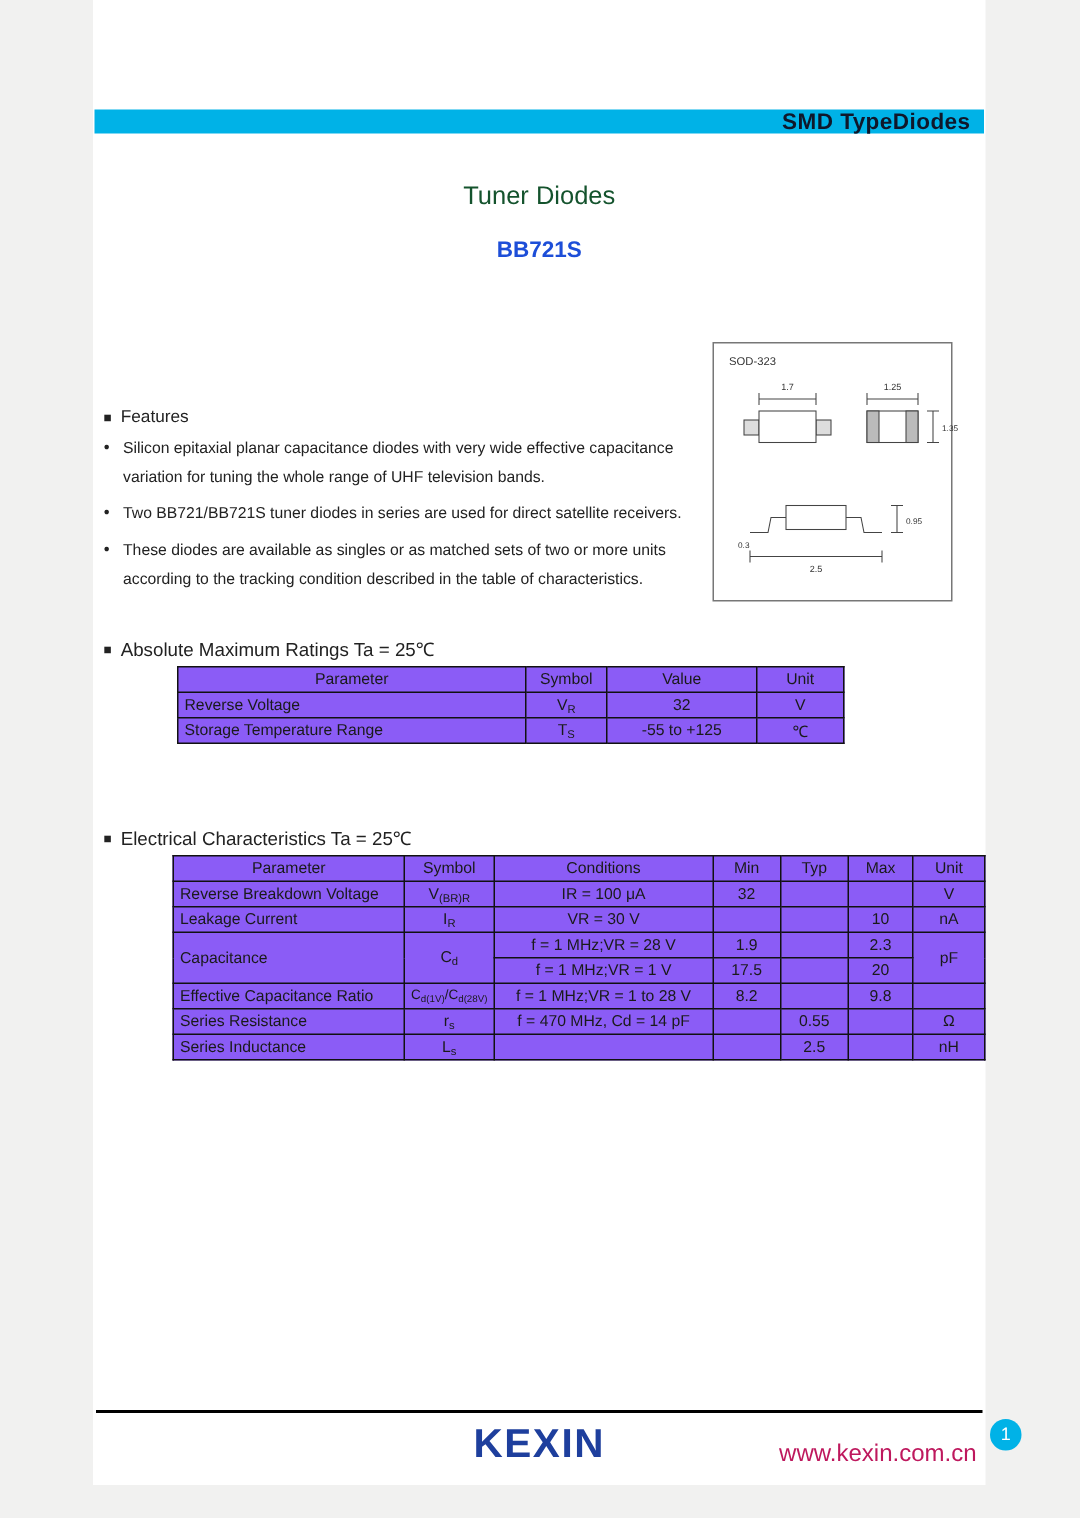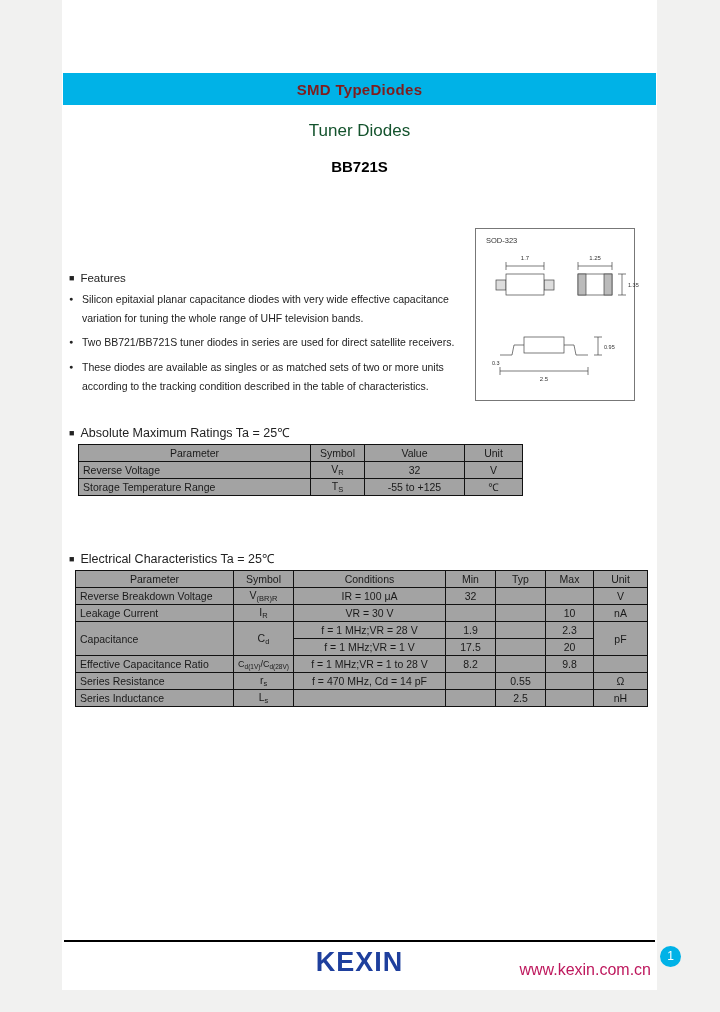--- a/index.html
+++ b/index.html
@@ -9,45 +9,45 @@
     font-family: "Liberation Sans", sans-serif;
     position: relative;
     color: #1a1a1a;
   }
   .page {
     position: absolute; left: 62px; top: 0;
     width: 595px; height: 990px;
     background: #ffffff;
   }
   .topbar {
-    position: absolute; left: 1px; right: 1px; top: 73px; height: 32px;
-    background: #00b2e7; color: #7f1d1d;
-    display: flex; align-items: center; justify-content: center;
+    position: absolute; left: 1px; right: 1px; top: 73px; height: 16px;
+    background: #00b2e7; color: #0f172a;
+    display: flex; align-items: center; justify-content: flex-end;
     padding: 0 9px; font-size: 15px; font-weight: bold; letter-spacing: .3px;
   }
   .doc-title { position: absolute; left: 0; right: 0; top: 121px; text-align: center; font-size: 17px; font-weight: normal; color: #14532d; }
-  .part-no  { position: absolute; left: 0; right: 0; top: 158px; text-align: center; font-size: 15px; font-weight: bold; color: #000000; }
+  .part-no  { position: absolute; left: 0; right: 0; top: 158px; text-align: center; font-size: 15px; font-weight: bold; color: #1d4ed8; }
 
   .pkgbox {
     position: absolute; left: 413px; top: 228px; width: 160px; height: 173px;
     border: 1px solid #777; background: #fff;
   }
   .pkgbox svg text { fill: #333; }
 
   .features { position: absolute; left: 7px; top: 272px; width: 408px; font-size: 10.5px; color: #222; }
   .sec-head { display: flex; align-items: center; gap: 6px; font-size: 11.5px; color: #222; }
   .sec-head .sq { font-size: 9px; }
   .feat-item { display: flex; margin-top: 6px; line-height: 1.78; }
   .feat-dot { width: 13px; font-size: 7px; padding-top: 3px; flex: none; }
   .feat-text { flex: 1; }
 
   .amr-head { position: absolute; left: 7px; top: 424px; font-size: 12.5px; }
   .ec-head  { position: absolute; left: 7px; top: 550px; font-size: 12.5px; }
 
-  table.tbl { border-collapse: collapse; table-layout: fixed; font-size: 10.5px; background: #a3a3a3; }
+  table.tbl { border-collapse: collapse; table-layout: fixed; font-size: 10.5px; background: #8b5cf6; margin-left: 40px; }
   .tbl td, .tbl th { border: 1px solid #111; height: 17px; padding: 0 4px; font-weight: normal; text-align: center; overflow: hidden; white-space: nowrap; }
   .tbl .cl { text-align: left; }
   .sb { font-size: 7.5px; vertical-align: -2px; }
   .small-sym { font-size: 9px; }
   .small-sym .sb { font-size: 6.5px; vertical-align: -2px; }
 
   .amr-table { position: absolute; left: 16px; top: 444px; }
   .ec-table  { position: absolute; left: 13px; top: 570px; }
 
   .footline { position: absolute; left: 2px; right: 2px; top: 940px; height: 2px; background: #000; }

